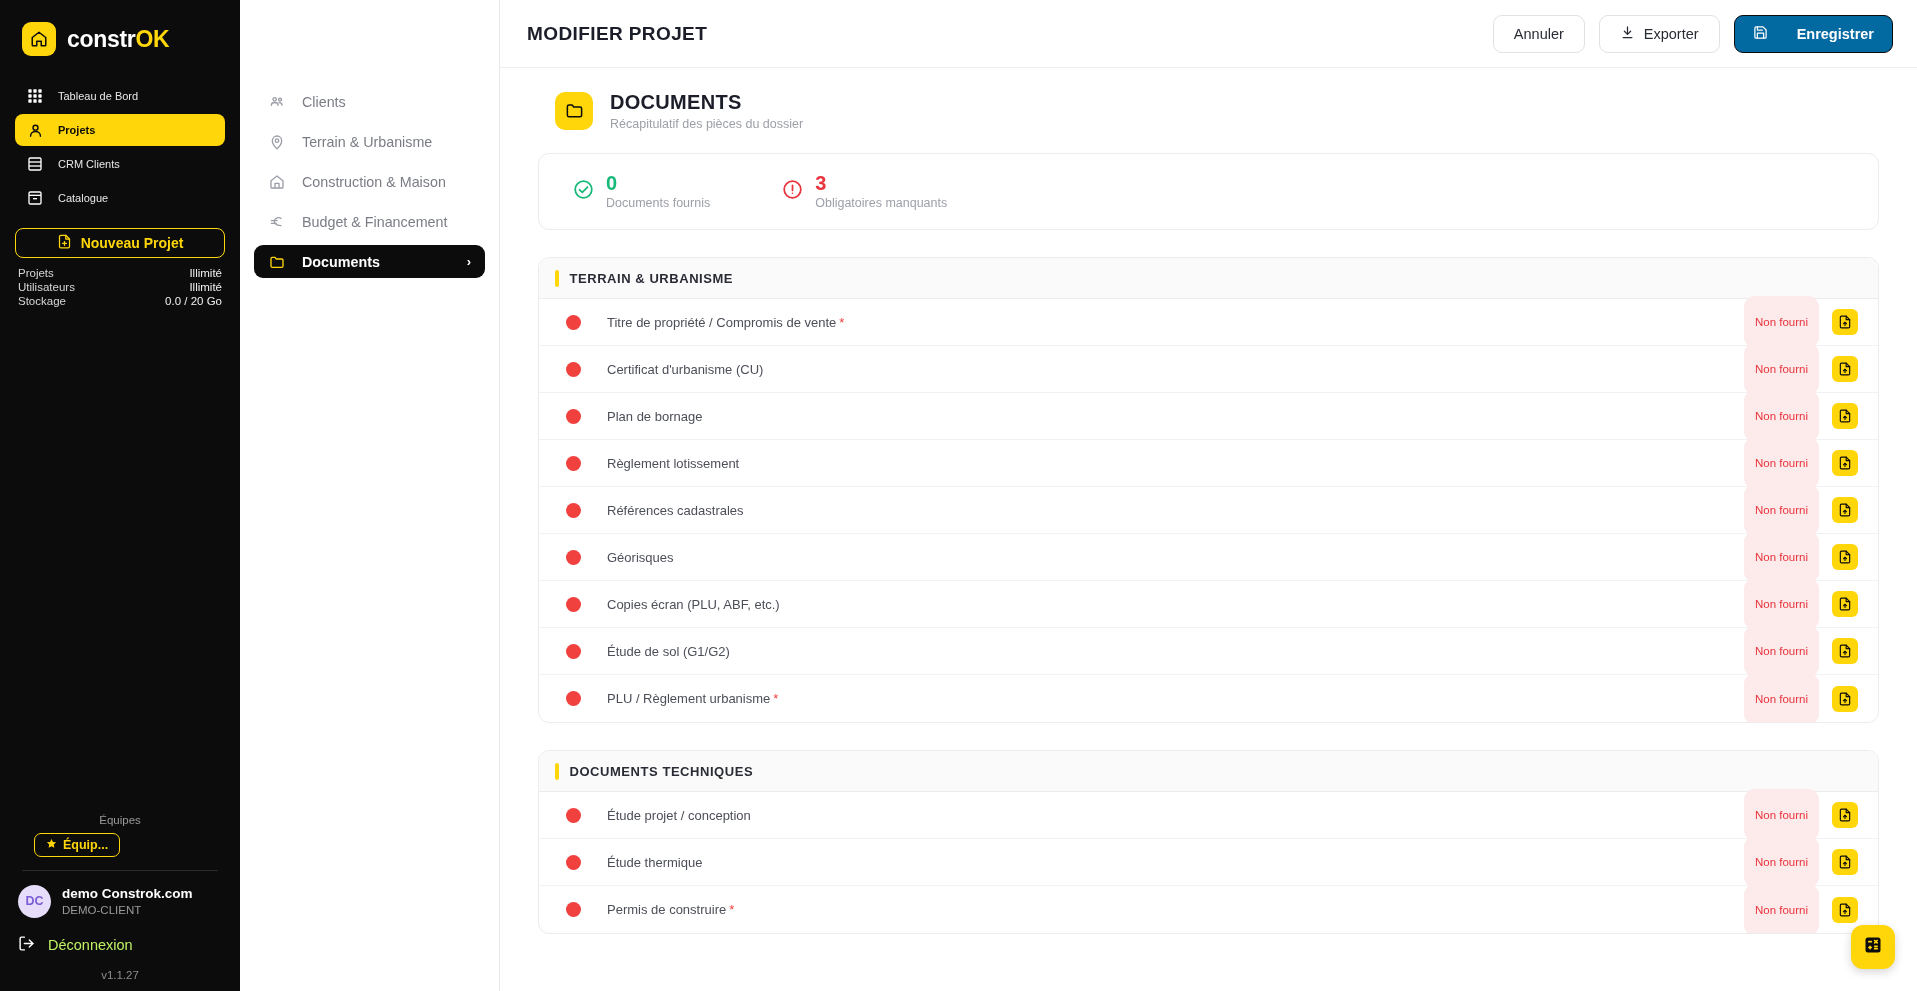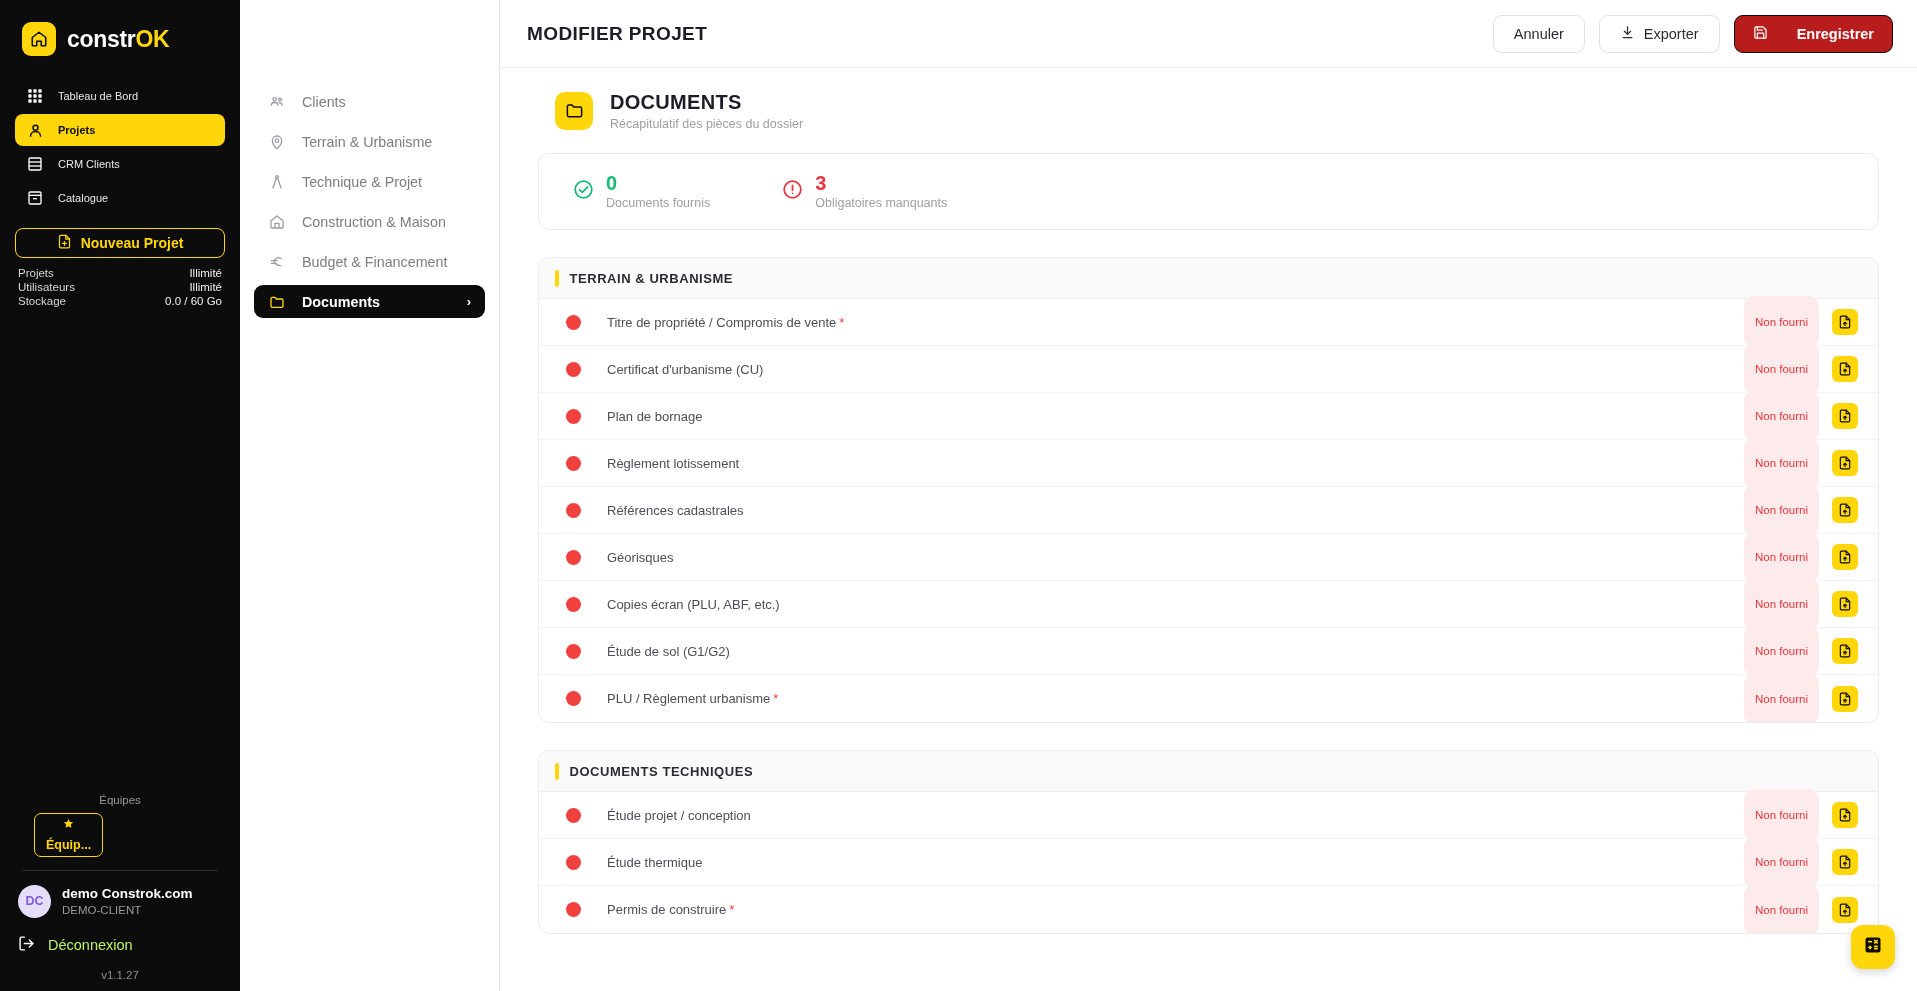--- a/index.html
+++ b/index.html
@@ -45,21 +45,21 @@
   .quota { margin: 9px 18px 0 18px; display: flex; flex-direction: column; gap: 2px; }
   .quota-row { display: flex; justify-content: space-between; font-size: 11.5px; color: #d6d6d6; }
   .quota-row .v { color: #f0f0f0; }
 
   .sidebar-bottom { margin-top: auto; padding: 0 18px 10px 18px; }
   .teams-label { font-size: 11.5px; color: #9a9a9a; text-align: center; margin-bottom: 7px; }
   .team-badge {
     display: inline-flex; align-items: center; gap: 6px;
     border: 1.3px solid #FFD60A; border-radius: 7px;
     padding: 4px 11px; color: #FFD60A; font-size: 12.5px; font-weight: 700;
-    margin-left: 16px; cursor: pointer; flex-direction: column;
+    margin-left: 16px; cursor: pointer;
   }
   .sb-divider { height: 1px; background: #2b2b2b; margin: 13px 4px 14px 4px; }
   .user-block { display: flex; align-items: center; gap: 11px; }
   .avatar {
     width: 33px; height: 33px; border-radius: 50%; background: #e6ddfb;
     display: flex; align-items: center; justify-content: center;
     color: #7c5cd6; font-size: 12.5px; font-weight: 700; flex: 0 0 33px;
   }
   .user-name { font-size: 13.5px; font-weight: 700; color: #ffffff; line-height: 1.35; }
   .user-role { font-size: 11.5px; color: #9a9a9a; line-height: 1.3; }
@@ -88,21 +88,21 @@
     height: 68px; flex: 0 0 68px; display: flex; align-items: center;
     padding: 0 24px 0 27px; border-bottom: 1px solid #eeeef0; background: #ffffff;
   }
   .page-title { font-size: 19px; font-weight: 700; color: #1b1d28; letter-spacing: 0.4px; }
   .topbar-actions { margin-left: auto; display: flex; align-items: center; gap: 14px; }
   .btn {
     height: 38px; border-radius: 9px; display: inline-flex; align-items: center; gap: 9px;
     padding: 0 20px; font-size: 14.5px; cursor: pointer; border: 1px solid #e2e2e6;
     background: #ffffff; color: #2a2c35;
   }
-  .btn.primary { background: #b91c1c; color: #ffffff; border-color: #0c0c0c; font-weight: 600; padding: 0 18px; gap: 29px; }
+  .btn.primary { background: #0369a1; color: #ffffff; border-color: #0c0c0c; font-weight: 600; padding: 0 18px; gap: 29px; }
 
   .content { flex: 1; overflow: hidden; padding: 22px 38px 0 38px; background: #ffffff; }
 
   .doc-header { display: flex; align-items: center; gap: 17px; margin-bottom: 22px; padding-left: 17px; }
   .doc-header-icon {
     width: 38px; height: 38px; border-radius: 10px; background: #FFD60A;
     display: flex; align-items: center; justify-content: center; flex: 0 0 38px;
   }
   .doc-title { font-size: 20px; font-weight: 700; color: #1b1d28; letter-spacing: 0.3px; line-height: 1.2; }
   .doc-sub { font-size: 12.5px; color: #9ea0a8; margin-top: 3px; text-align: right; }
@@ -233,21 +233,21 @@
       <div class="quota-row">
         <span>Projets</span>
         <span class="v">Illimité</span>
       </div>
       <div class="quota-row">
         <span>Utilisateurs</span>
         <span class="v">Illimité</span>
       </div>
       <div class="quota-row">
         <span>Stockage</span>
-        <span class="v">0.0 / 60 Go</span>
+        <span class="v">0.0 / 20 Go</span>
       </div>
     </div>
 
     <div class="sidebar-bottom">
       <div class="teams-label">Équipes</div>
       <div class="team-badge">
         <span>
           <svg width="11" height="11" viewBox="0 0 24 24" fill="#FFD60A">
               <polygon points="12,2 15.1,8.6 22,9.5 17,14.4 18.2,21.4 12,18 5.8,21.4 7,14.4 2,9.5 8.9,8.6"></polygon>
             </svg>
@@ -290,30 +290,20 @@
         <span>Clients</span>
       </div>
       <div class="subnav-item">
         <span class="ico">
           <svg width="16" height="16" viewBox="0 0 24 24" fill="none" stroke="#9b9ea6" stroke-width="2" stroke-linecap="round" stroke-linejoin="round">
               <path d="M12 22s7-6.2 7-12a7 7 0 1 0-14 0c0 5.8 7 12 7 12z"></path>
               <circle cx="12" cy="10" r="2.6"></circle>
             </svg>
         </span>
         <span>Terrain &amp; Urbanisme</span>
-      </div>
-      <div class="subnav-item">
-        <span class="ico">
-          <svg width="16" height="16" viewBox="0 0 24 24" fill="none" stroke="#9b9ea6" stroke-width="2" stroke-linecap="round" stroke-linejoin="round">
-              <circle cx="12" cy="4.5" r="2"></circle>
-              <path d="M11 6.4L6 21"></path>
-              <path d="M13 6.4L18 21"></path>
-            </svg>
-        </span>
-        <span>Technique &amp; Projet</span>
       </div>
       <div class="subnav-item">
         <span class="ico">
           <svg width="16" height="16" viewBox="0 0 24 24" fill="none" stroke="#9b9ea6" stroke-width="2" stroke-linecap="round" stroke-linejoin="round">
               <path d="M3 10l9-7 9 7v10a1 1 0 0 1-1 1H4a1 1 0 0 1-1-1z"></path>
               <path d="M9 21v-7h6v7"></path>
             </svg>
         </span>
         <span>Construction &amp; Maison</span>
       </div>

